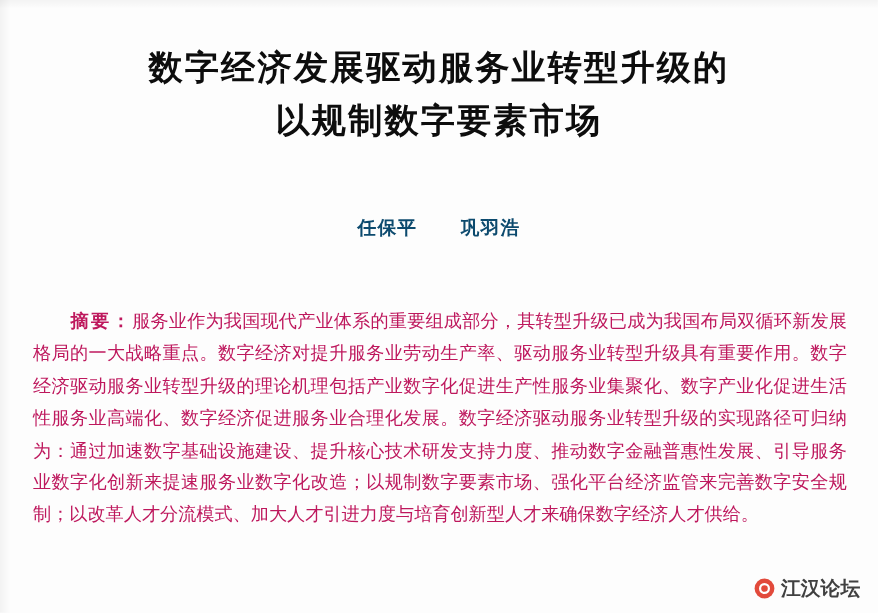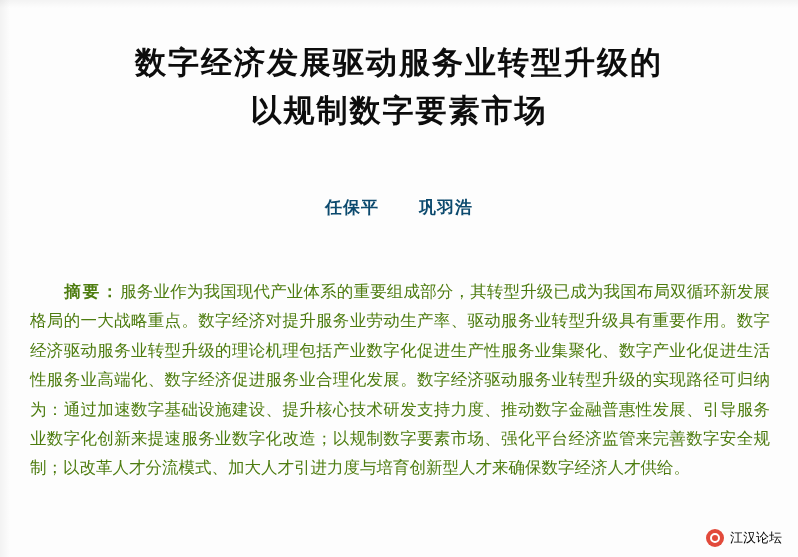--- a/index.html
+++ b/index.html
@@ -51,43 +51,44 @@
     display: inline-block;
     width: 26px;
   }
 
   .abstract {
     margin: 58px 28px 0 30px;
     font-size: 16.5px;
     line-height: 1.78;
     text-align: justify;
     text-justify: inter-ideograph;
-    color: #4d7c0f;
+    color: #be185d;
   }
 
   .abstract-label {
     font-weight: bold;
     letter-spacing: 2px;
   }
 
   .abstract-indent {
     display: inline-block;
     width: 34px;
   }
 
   .footer-badge {
     position: absolute;
     right: 16px;
     bottom: 10px;
     display: flex;
     align-items: center;
     gap: 6px;
-    font-size: 13px;
+    font-size: 18px;
     font-family: "Liberation Sans", sans-serif;
-    color: #000000;
+    color: #404040;
+    font-weight: bold;
   }
 
   .badge-logo {
     width: 18px;
     height: 18px;
     border-radius: 50%;
     background: #e24a3b;
     position: relative;
     flex: 0 0 auto;
   }

